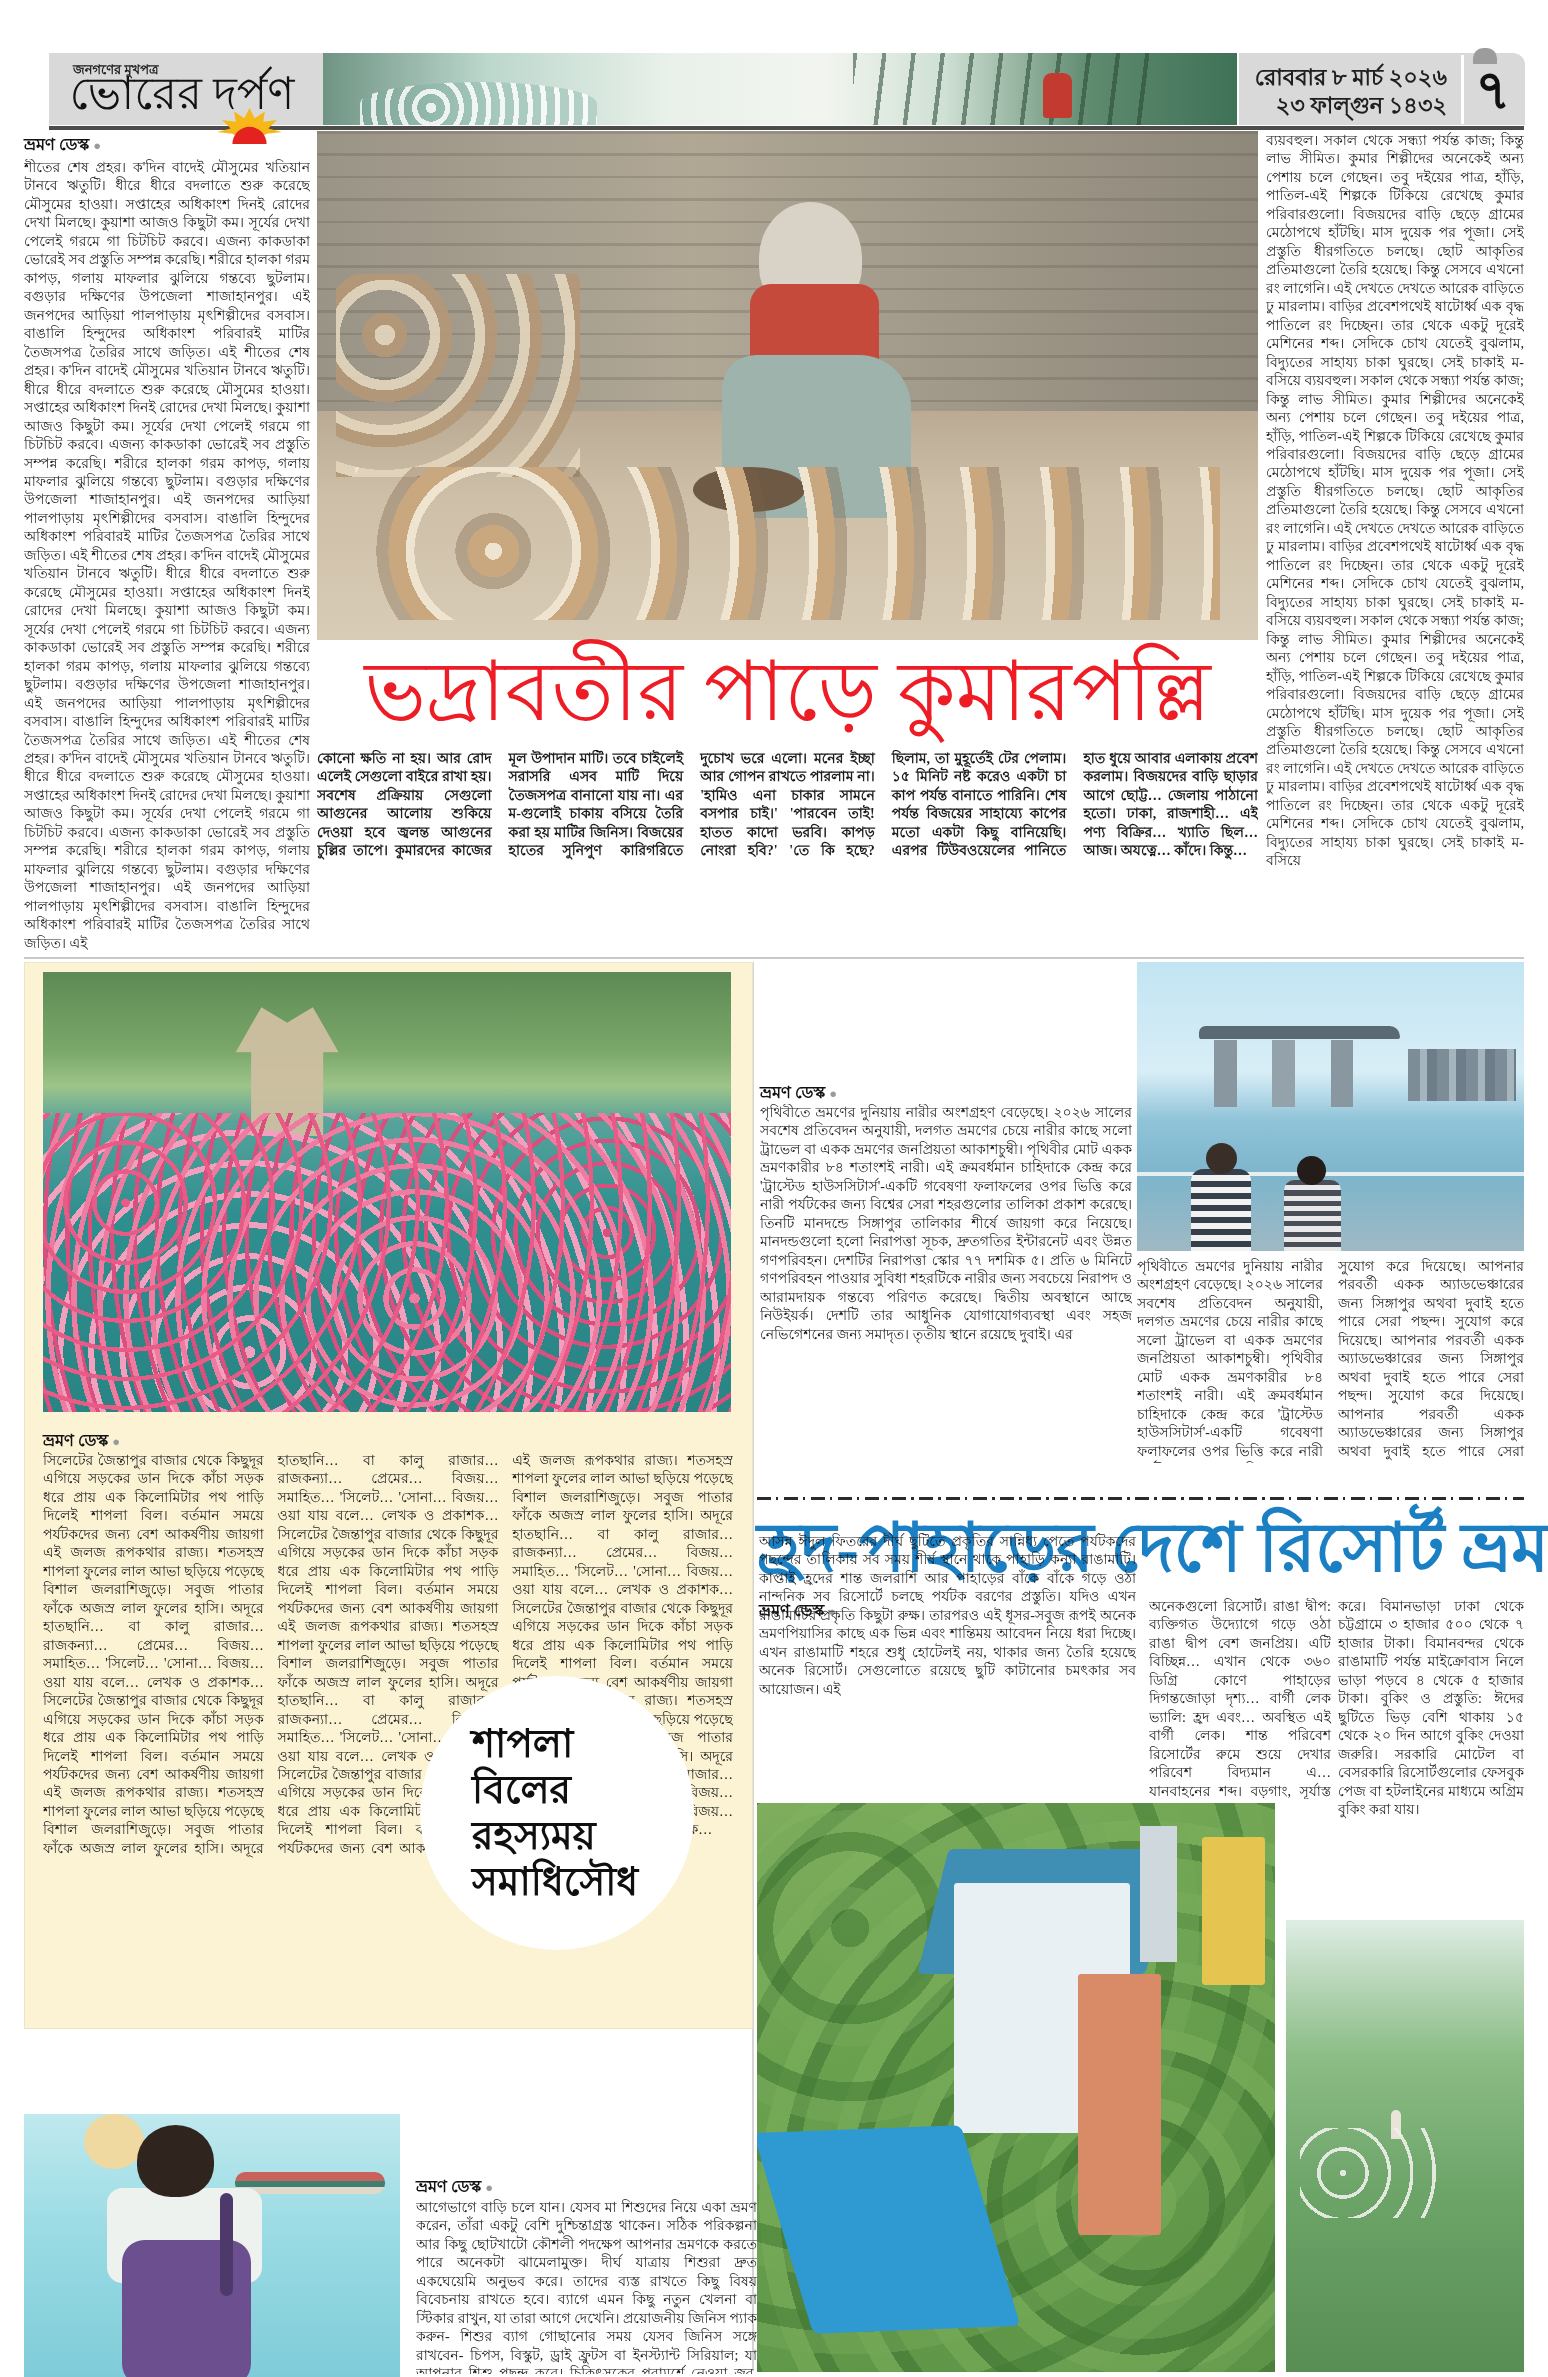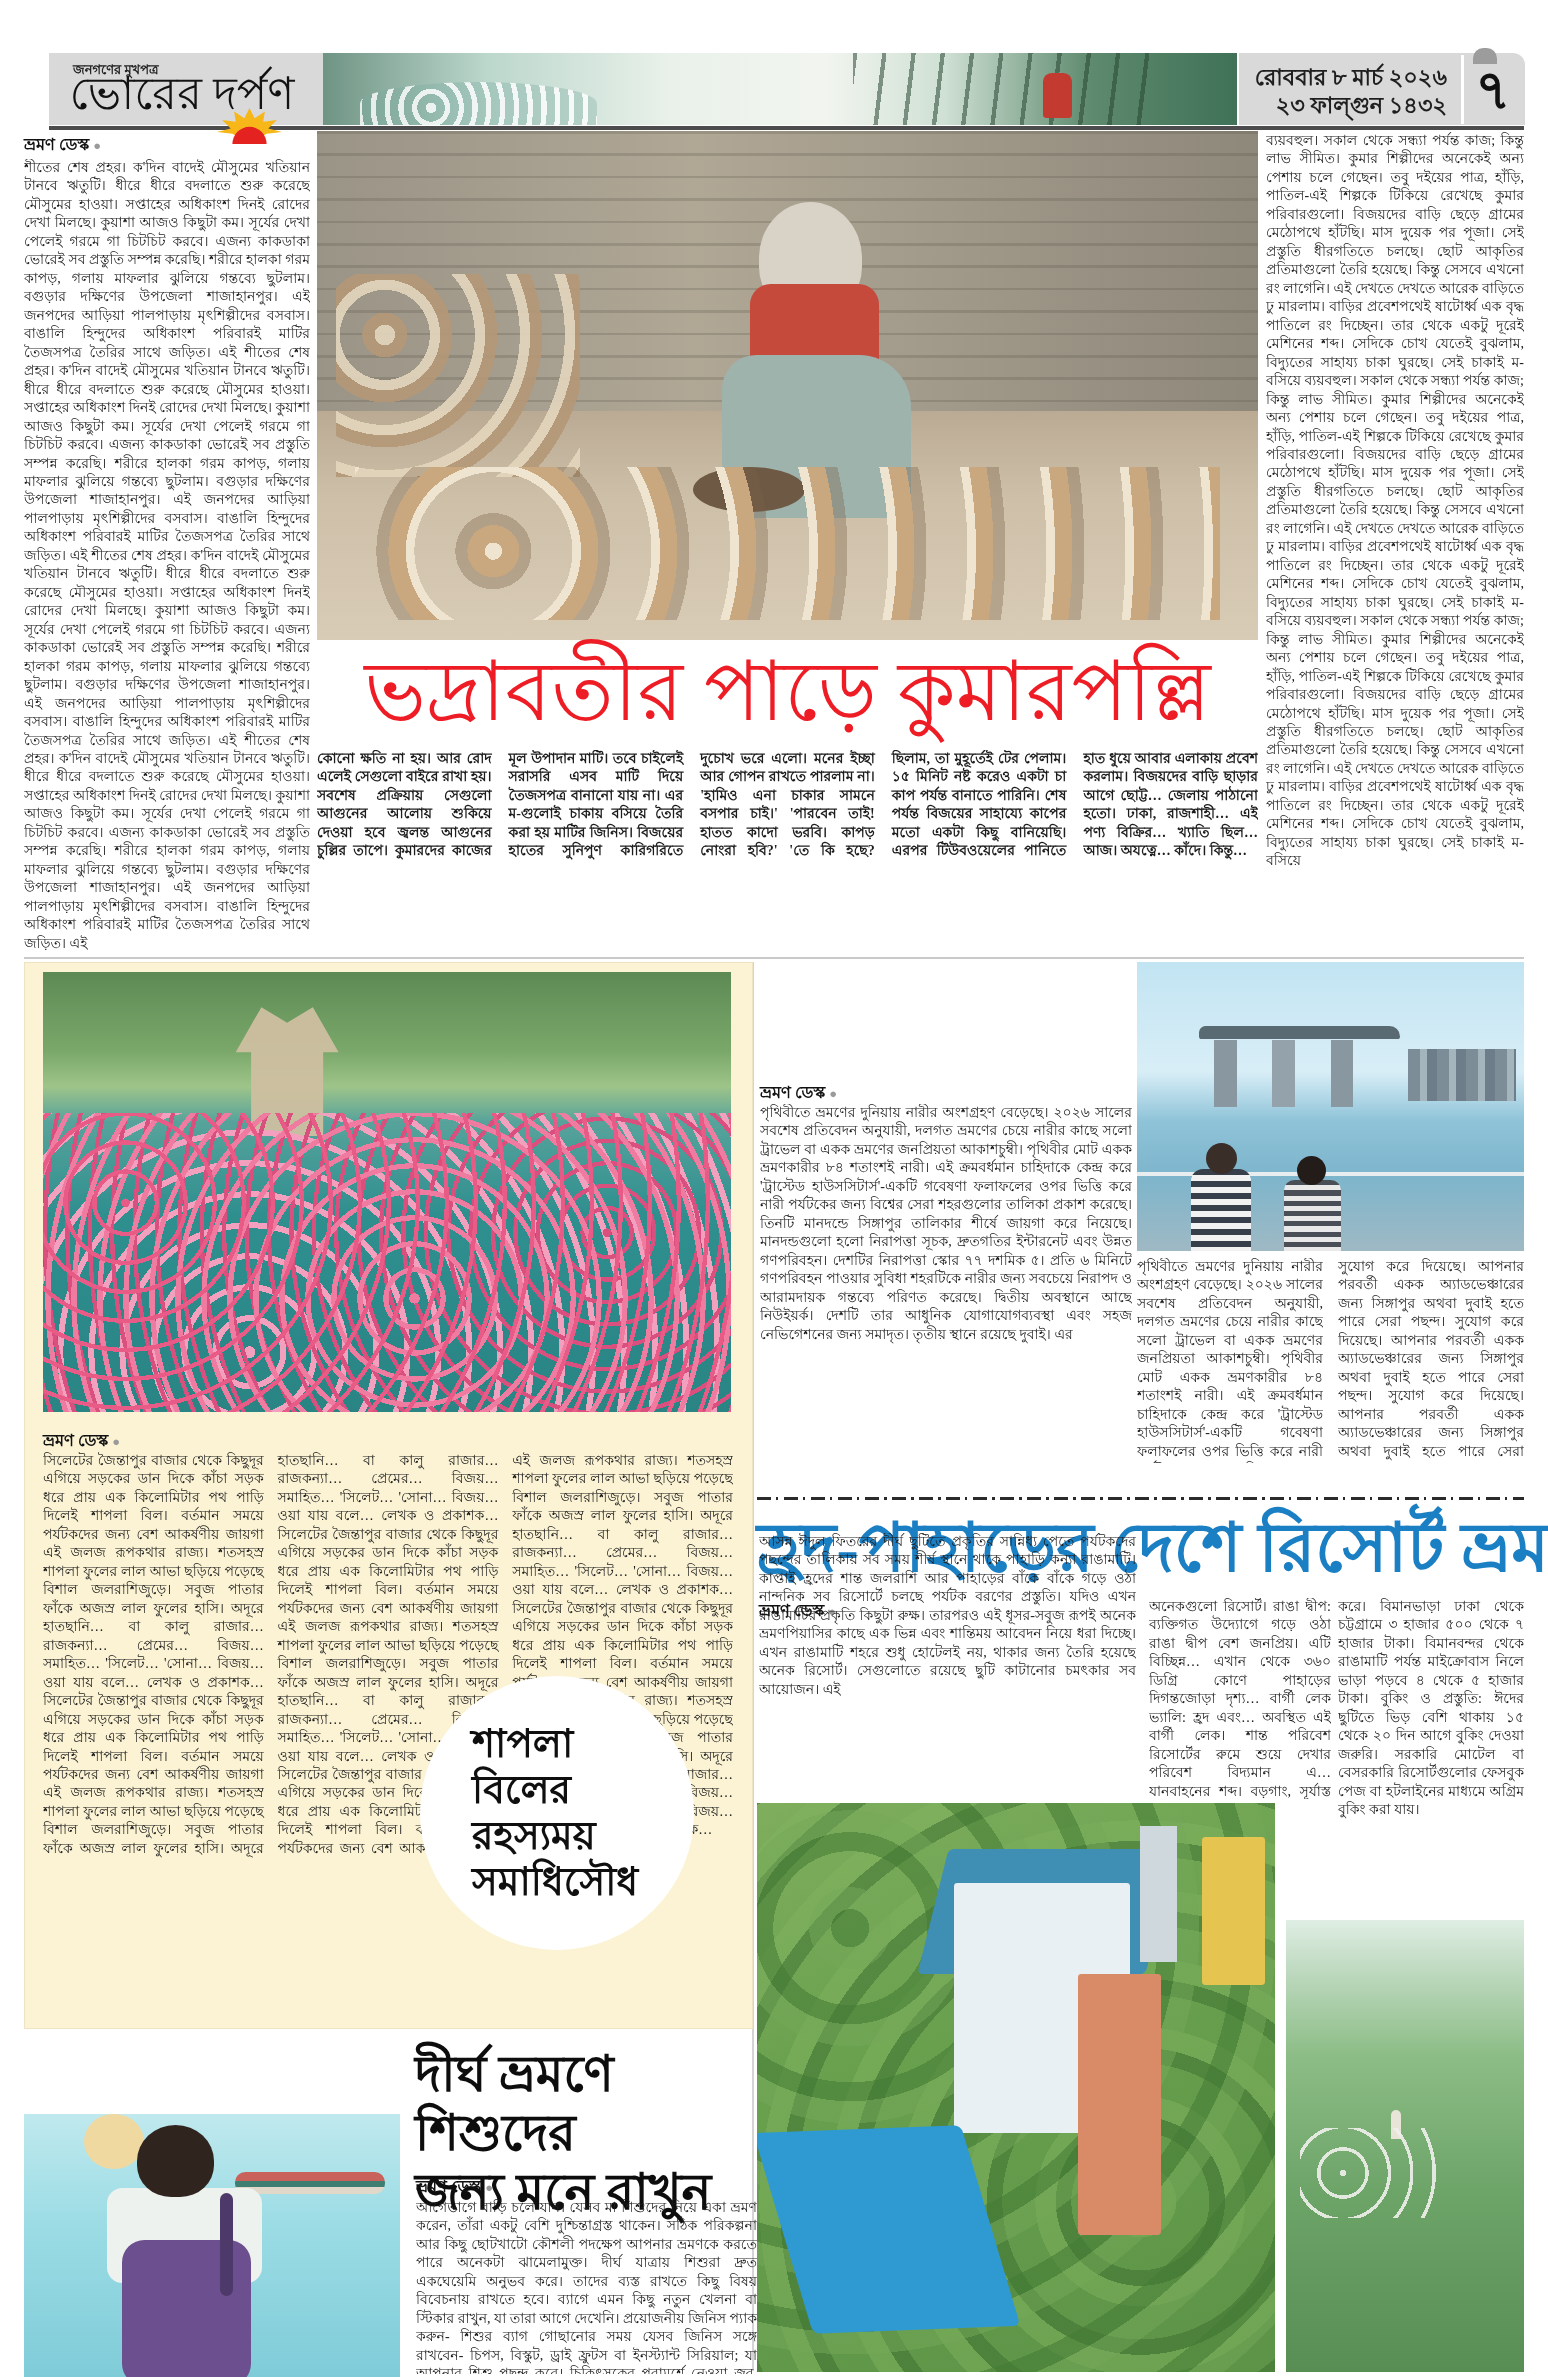--- a/index.html
+++ b/index.html
@@ -254,24 +254,20 @@
   </div>
 
   <div class="abs kids-photo">
     <div class="boat"></div>
     <div class="shirt"></div>
     <div class="baby-cap"></div>
     <div class="head"></div>
     <div class="backpack"></div>
     <div class="strap"></div>
   </div>
-  <div class="abs kids-headline">
-    <div>দীর্ঘ ভ্রমণে শিশুদের</div>
-    <div>জন্য মনে রাখুন</div>
-  </div>
   <div class="abs kids-byline byline">
     <span>ভ্রমণ ডেস্ক</span>
     <span class="dot">●</span>
   </div>
   <div class="abs kids-body body-text">আগেভাগে বাড়ি চলে যান। যেসব মা শিশুদের নিয়ে একা ভ্রমণ করেন, তাঁরা একটু বেশি দুশ্চিন্তাগ্রস্ত থাকেন। সঠিক পরিকল্পনা আর কিছু ছোটখাটো কৌশলী পদক্ষেপ আপনার ভ্রমণকে করতে পারে অনেকটা ঝামেলামুক্ত। দীর্ঘ যাত্রায় শিশুরা দ্রুত একঘেয়েমি অনুভব করে। তাদের ব্যস্ত রাখতে কিছু বিষয় বিবেচনায় রাখতে হবে। ব্যাগে এমন কিছু নতুন খেলনা বা স্টিকার রাখুন, যা তারা আগে দেখেনি। প্রয়োজনীয় জিনিস প্যাক করুন- শিশুর ব্যাগ গোছানোর সময় যেসব জিনিস সঙ্গে রাখবেন- চিপস, বিস্কুট, ড্রাই ফ্রুটস বা ইনস্ট্যান্ট সিরিয়াল; যা আপনার শিশু পছন্দ করে। চিকিৎসকের পরামর্শে নেওয়া জ্বর, পেট খারাপ, অ্যালার্জি, বমি এবং কাশির সাধারণ ওষুধগুলো অনুযায়ী একটি ছোট বক্সে রাখুন। থার্মোমিটার এবং ব্যান্ডেজ সঙ্গে রাখা বুদ্ধিমানের কাজ। পর্যাপ্ত ডায়াপার, ওয়েট টিস্যু, হ্যান্ড স্যানিটাইজার এবং ২ থেকে ৩ সেট অতিরিক্ত পোশাক হাতের কাছের ব্যাগে রাখুন। নিরাপত্তার জন্য- তার পোশাকের কোনো একটা জায়গায় বা পকেটে কিংবা ব্যাগে আপনার নাম, ফোন নম্বর ও ঠিকানা লেখা কার্ড সেঁটে রাখুন।</div>
 
 </div>
 
 
 </body></html>

